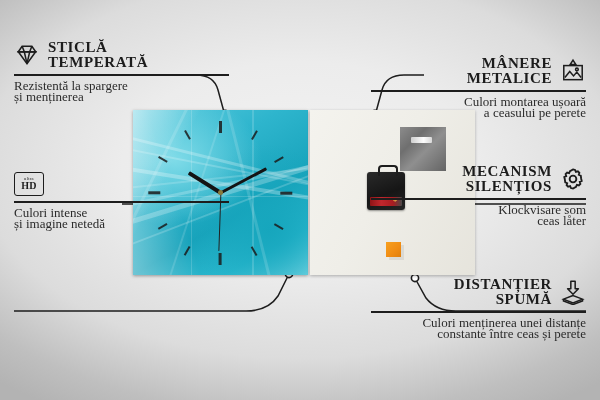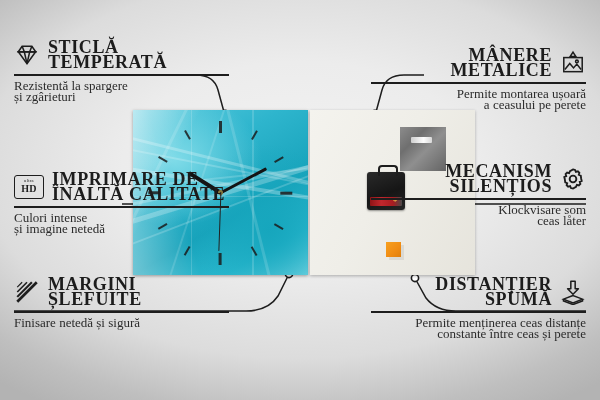--- a/index.html
+++ b/index.html
@@ -72,36 +72,36 @@
     box-shadow:3px 3px 0 rgba(0,0,0,.07);
   }
 
   
   .callout{position:absolute;width:215px;}
   .callout.right{text-align:right;}
   .co-head{display:flex;align-items:center;gap:8px;}
   .callout.right .co-head{justify-content:flex-end;}
   .co-title{
     font-family:"Liberation Serif",serif;font-weight:700;
-    font-size:18px;line-height:14.5px;letter-spacing:.6px;color:#1c1c1c;
+    font-size:15px;line-height:14.5px;letter-spacing:.6px;color:#1c1c1c;
     text-transform:uppercase;
   }
   .co-rule{height:1.6px;background:#1d1d1d;margin:5px 0 4px 0;}
   .co-sub{
     font-family:"Liberation Serif",serif;font-size:13px;line-height:11.6px;
     color:#2b2b2b;
   }
   .ico{width:26px;height:26px;flex:0 0 26px;display:block;}
 
   
   #co-glass  {left:14px; top:40px;}
   #co-print  {left:14px; top:172px;}
   #co-edges  {left:14px; top:277px;}
   
-  #co-handles{left:371px;top:48px;}
+  #co-handles{left:371px;top:56px;}
   #co-mech   {left:371px;top:164px;}
   #co-spacer {left:371px;top:277px;}
 
   .hd-badge{
     width:30px;height:24px;border:1.6px solid #1d1d1d;border-radius:3px;
     display:flex;flex-direction:column;align-items:center;justify-content:center;
     font-family:Liberation Serif, serif;color:#1d1d1d;box-sizing:border-box;
   }
   .hd-badge .u{font-size:4.6px;line-height:4.6px;letter-spacing:.3px;}
   .hd-badge .h{font-size:10px;line-height:10px;font-weight:700;letter-spacing:.3px;}
@@ -188,77 +188,55 @@
           <path d="M4 9 H20"></path>
       </svg>
       <div class="co-title">
         <span>STICLĂ</span><br>
         <span>TEMPERATĂ</span>
       </div>
     </div>
     <div class="co-rule"></div>
     <div class="co-sub">
       <span>Rezistentă la spargere</span><br>
-      <span>și zgârieturi</span>
+      <span>și menținerea</span>
     </div>
   </div>
 
   <div class="callout" id="co-print">
     <div class="co-head">
       <div class="hd-badge">
         <span class="u">ultra</span>
         <span class="h">HD</span>
       </div>
-      <div class="co-title">
-        <span>IMPRIMARE DE</span><br>
-        <span>ÎNALTĂ CALITATE</span>
-      </div>
     </div>
     <div class="co-rule"></div>
     <div class="co-sub">
       <span>Culori intense</span><br>
       <span>și imagine netedă</span>
     </div>
   </div>
 
-  <div class="callout" id="co-edges">
-    <div class="co-head">
-      <svg class="ico" viewBox="0 0 24 24" stroke="#1d1d1d" fill="none">
-        <path d="M3 21 L21 3" stroke-width="2.4"></path>
-          <path d="M3 16.5 L16.5 3" stroke-width="1.9"></path>
-        <path d="M3 12 L12 3" stroke-width="1.5"></path>
-          <path d="M3 7.5 L7.5 3" stroke-width="1.1"></path>
-      </svg>
-      <div class="co-title">
-        <span>MARGINI</span><br>
-        <span>ȘLEFUITE</span>
-      </div>
-    </div>
-    <div class="co-rule"></div>
-    <div class="co-sub">
-      <span>Finisare netedă și sigură</span>
-    </div>
-  </div>
 
   <div class="callout right" id="co-handles">
     <div class="co-head">
       <div class="co-title">
         <span>MÂNERE</span><br>
         <span>METALICE</span>
       </div>
       <svg class="ico" viewBox="0 0 24 24" fill="none" stroke="#1d1d1d" stroke-width="1.4">
         <path d="M12 2 L14.6 6 H9.4 Z"></path>
         <rect x="3.5" y="7" width="17" height="13"></rect>
         <path d="M4.5 18 L9 12.5 L12.5 16.5 L15.5 13 L19.5 18"></path>
         <circle cx="15.6" cy="10.6" r="1.25"></circle>
       </svg>
     </div>
     <div class="co-rule"></div>
     <div class="co-sub">
-      <span>Permite montarea ușoară</span><br>
+      <span>Culori montarea ușoară</span><br>
       <span>a ceasului pe perete</span>
     </div>
   </div>
 
   <div class="callout right" id="co-mech">
     <div class="co-head">
       <div class="co-title">
         <span>MECANISM</span><br>
         <span>SILENȚIOS</span>
       </div>
@@ -281,18 +259,18 @@
         <span>SPUMĂ</span>
       </div>
       <svg class="ico" viewBox="0 0 24 24" fill="none" stroke="#1d1d1d" stroke-width="1.4">
         <path d="M10 2 h4 v7 h3 l-5 5 -5 -5 h3 z" stroke-linejoin="round"></path>
         <path d="M12 15.2 L3.2 18.6 L12 22 L20.8 18.6 Z"></path>
         <path d="M3.2 18.6 v1.6 L12 23.6 l8.8 -3.4 v-1.6"></path>
       </svg>
     </div>
     <div class="co-rule"></div>
     <div class="co-sub">
-      <span>Permite menținerea ceas distanțe</span><br>
+      <span>Culori menținerea unei distanțe</span><br>
       <span>constante între ceas și perete</span>
     </div>
   </div>
 
 </div>
 
 </body></html>

